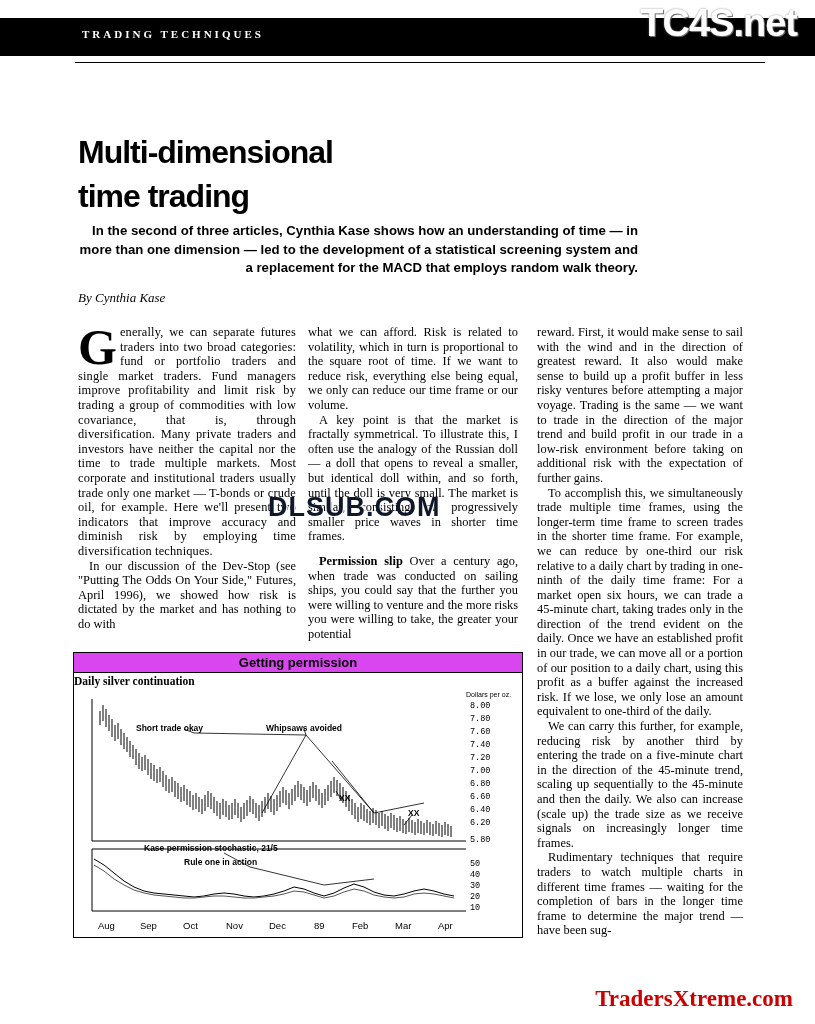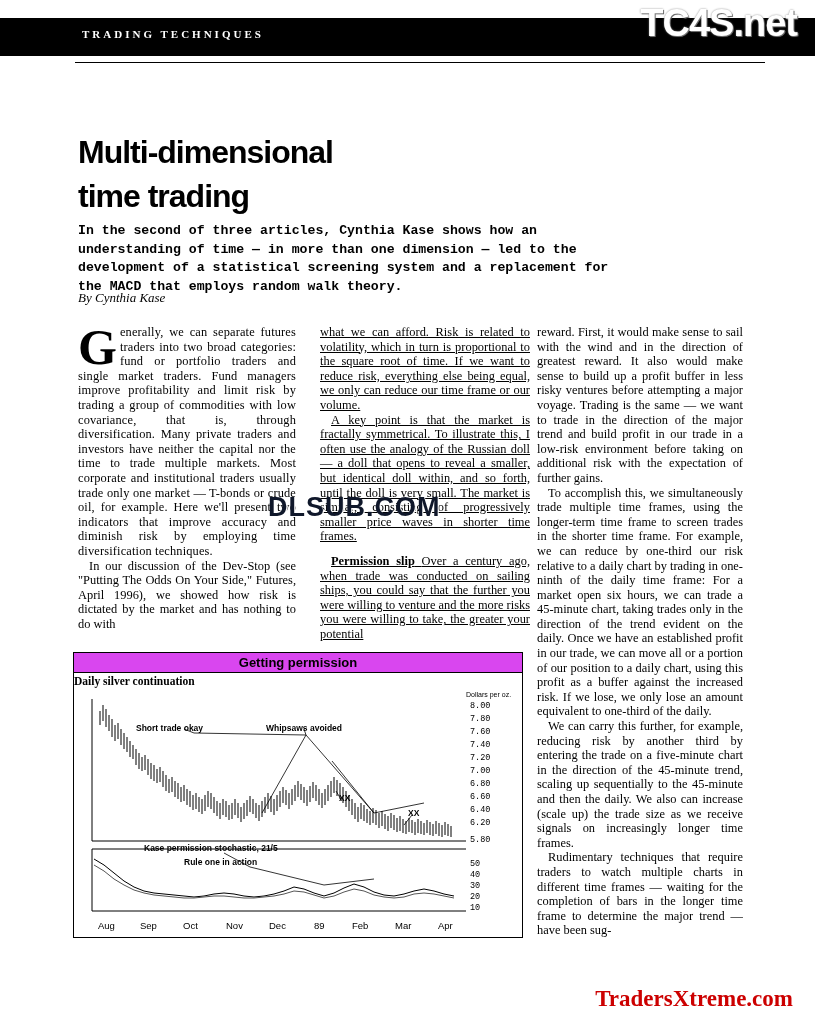--- a/index.html
+++ b/index.html
@@ -37,40 +37,40 @@
   
   .title{
     position:absolute;left:78px;top:122px;width:600px;
     font-family:Liberation Sans, sans-serif;
     font-size:32px;font-weight:bold;line-height:44px;
     letter-spacing:-1px;
     margin-top:8px;
   }
   .deck{
     position:absolute;left:78px;top:222px;width:560px;
-    font-family:Liberation Mono, monospace;
-    font-size:13.2px;font-weight:bold;line-height:18.5px;
+    font-family:Liberation Sans, sans-serif;
+    font-size:13.2px;font-weight:bold;line-height:18.5px;text-align:right;
   }
   .byline{
     position:absolute;left:78px;top:290px;
     font-family:"Liberation Serif",serif;
     font-size:13px;font-style:italic;
   }
 
   
   .col{
     position:absolute;top:325px;
     font-size:12.4px;line-height:14.6px;
     text-align:justify;
     font-family:"Liberation Serif",serif;
   }
   .col p{margin:0 0 0 0;text-indent:11px;}
   .col p.first{text-indent:0;}
   .col1{left:78px;width:218px;}
-  .col2{left:320px;width:210px;text-decoration:underline;}
+  .col2{left:308px;width:210px;}
   .col3{left:537px;width:206px;}
   .dropcap{
     float:left;
     font-family:"Liberation Serif",serif;
     font-size:50px;line-height:40px;font-weight:bold;
     margin:2px 3px 0 0;
   }
   .col1 .body-text{letter-spacing:.15px;}
   .runin{font-weight:bold;}
 

